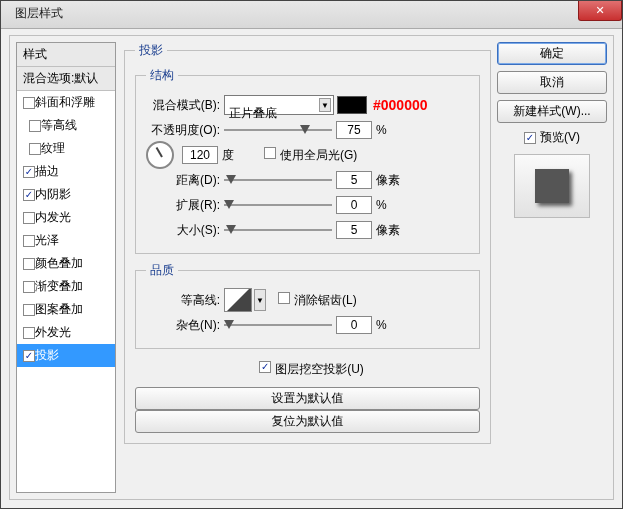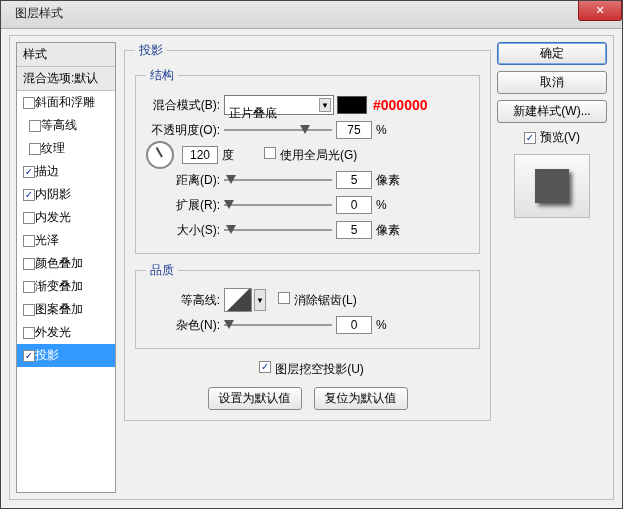--- a/index.html
+++ b/index.html
@@ -29,21 +29,21 @@
   .slider .track { position:absolute; left:0; right:0; top:6px; height:2px; background:#9a9a9a; }
   .slider .thumb { position:absolute; top:2px; width:0; height:0; border-left:5px solid transparent; border-right:5px solid transparent; border-top:9px solid #555; }
   .numbox { width:36px; height:18px; border:1px solid #888; background:#fff; font-size:12px; text-align:center; margin:0 4px; display:flex; align-items:center; justify-content:center; }
   .unit { font-size:12px; width:30px; }
   .dial { width:28px; height:28px; border:2px solid #888; border-radius:50%; background:#fff; position:relative; margin-right:4px; }
   .dial .needle { position:absolute; left:13px; top:3px; width:2px; height:11px; background:#444; transform-origin:50% 11px; transform:rotate(-30deg); }
   .contour { width:28px; height:24px; border:1px solid #888; background:linear-gradient(135deg,#fff 0%,#fff 49%,#444 51%,#444 100%); display:inline-block; }
   .contour-wrap { display:flex; align-items:center; }
   .contour-arrow { width:12px; height:22px; border:1px solid #999; background:#e6e6e6; display:flex; align-items:center; justify-content:center; font-size:8px; margin-left:2px; }
   .inline-chk { display:flex; align-items:flex-start; gap:4px; font-size:12px; margin-left:12px; }
-  .btnrow { display:flex; justify-content:center; gap:12px; margin-top:6px; }
+  .btnrow { display:flex; justify-content:center; gap:0; margin-top:6px;flex-direction:column; }
   .btn { border:1px solid #8a8a8a; background:linear-gradient(#fdfdfd,#e5e5e5); padding:2px 10px; font-size:12px; border-radius:3px; min-width:92px; text-align:center; }
   .rightcol { position:absolute; right:6px; top:6px; width:110px; }
   .rightcol .btn { width:110px; margin-bottom:6px; }
   .rightcol .btn.def { border:1px solid #3a6fbf; box-shadow:0 0 0 1px #7aa9e8 inset; }
   .preview-chk { display:flex; align-items:center; gap:4px; font-size:12px; justify-content:center; margin-top:4px; }
   .preview-box { width:76px; height:64px; margin:8px auto 0 auto; border:1px solid #bbb; background:linear-gradient(#fafafa,#e2e2e2); display:flex; align-items:center; justify-content:center; }
   .preview-inner { width:34px; height:34px; background:#555; box-shadow:3px 3px 4px rgba(0,0,0,0.6); }
 </style>
 </head>
 <body>

